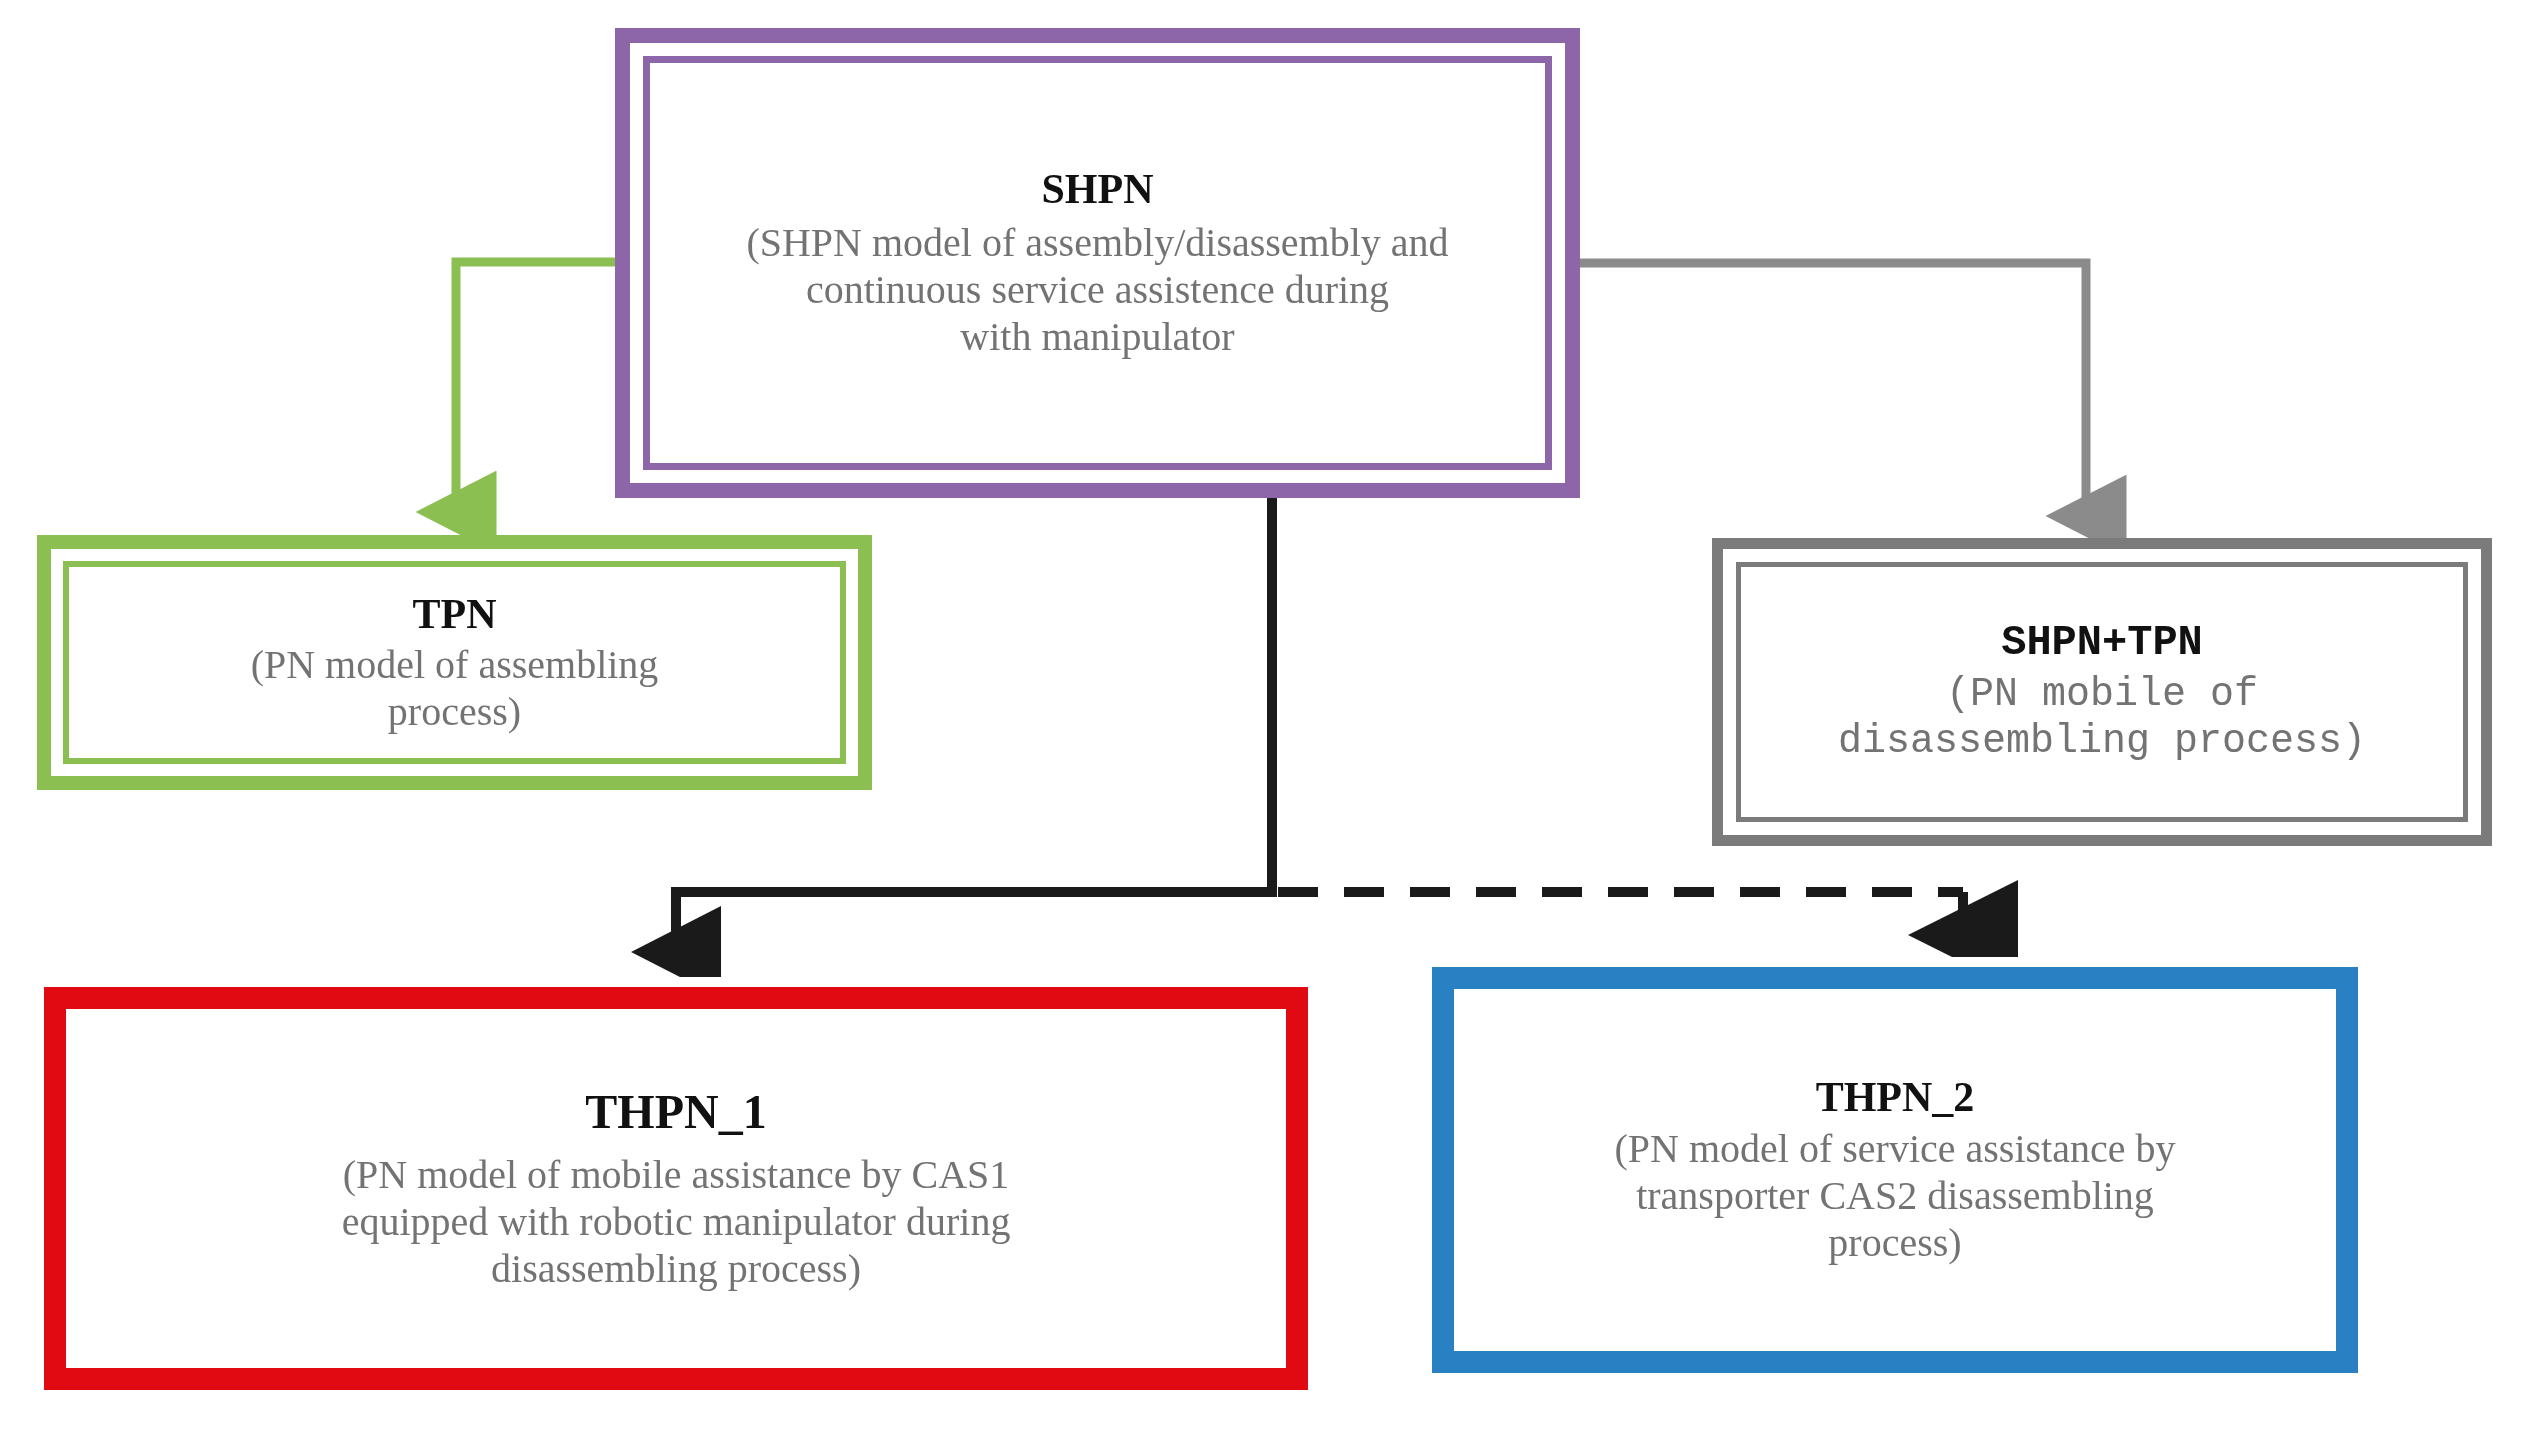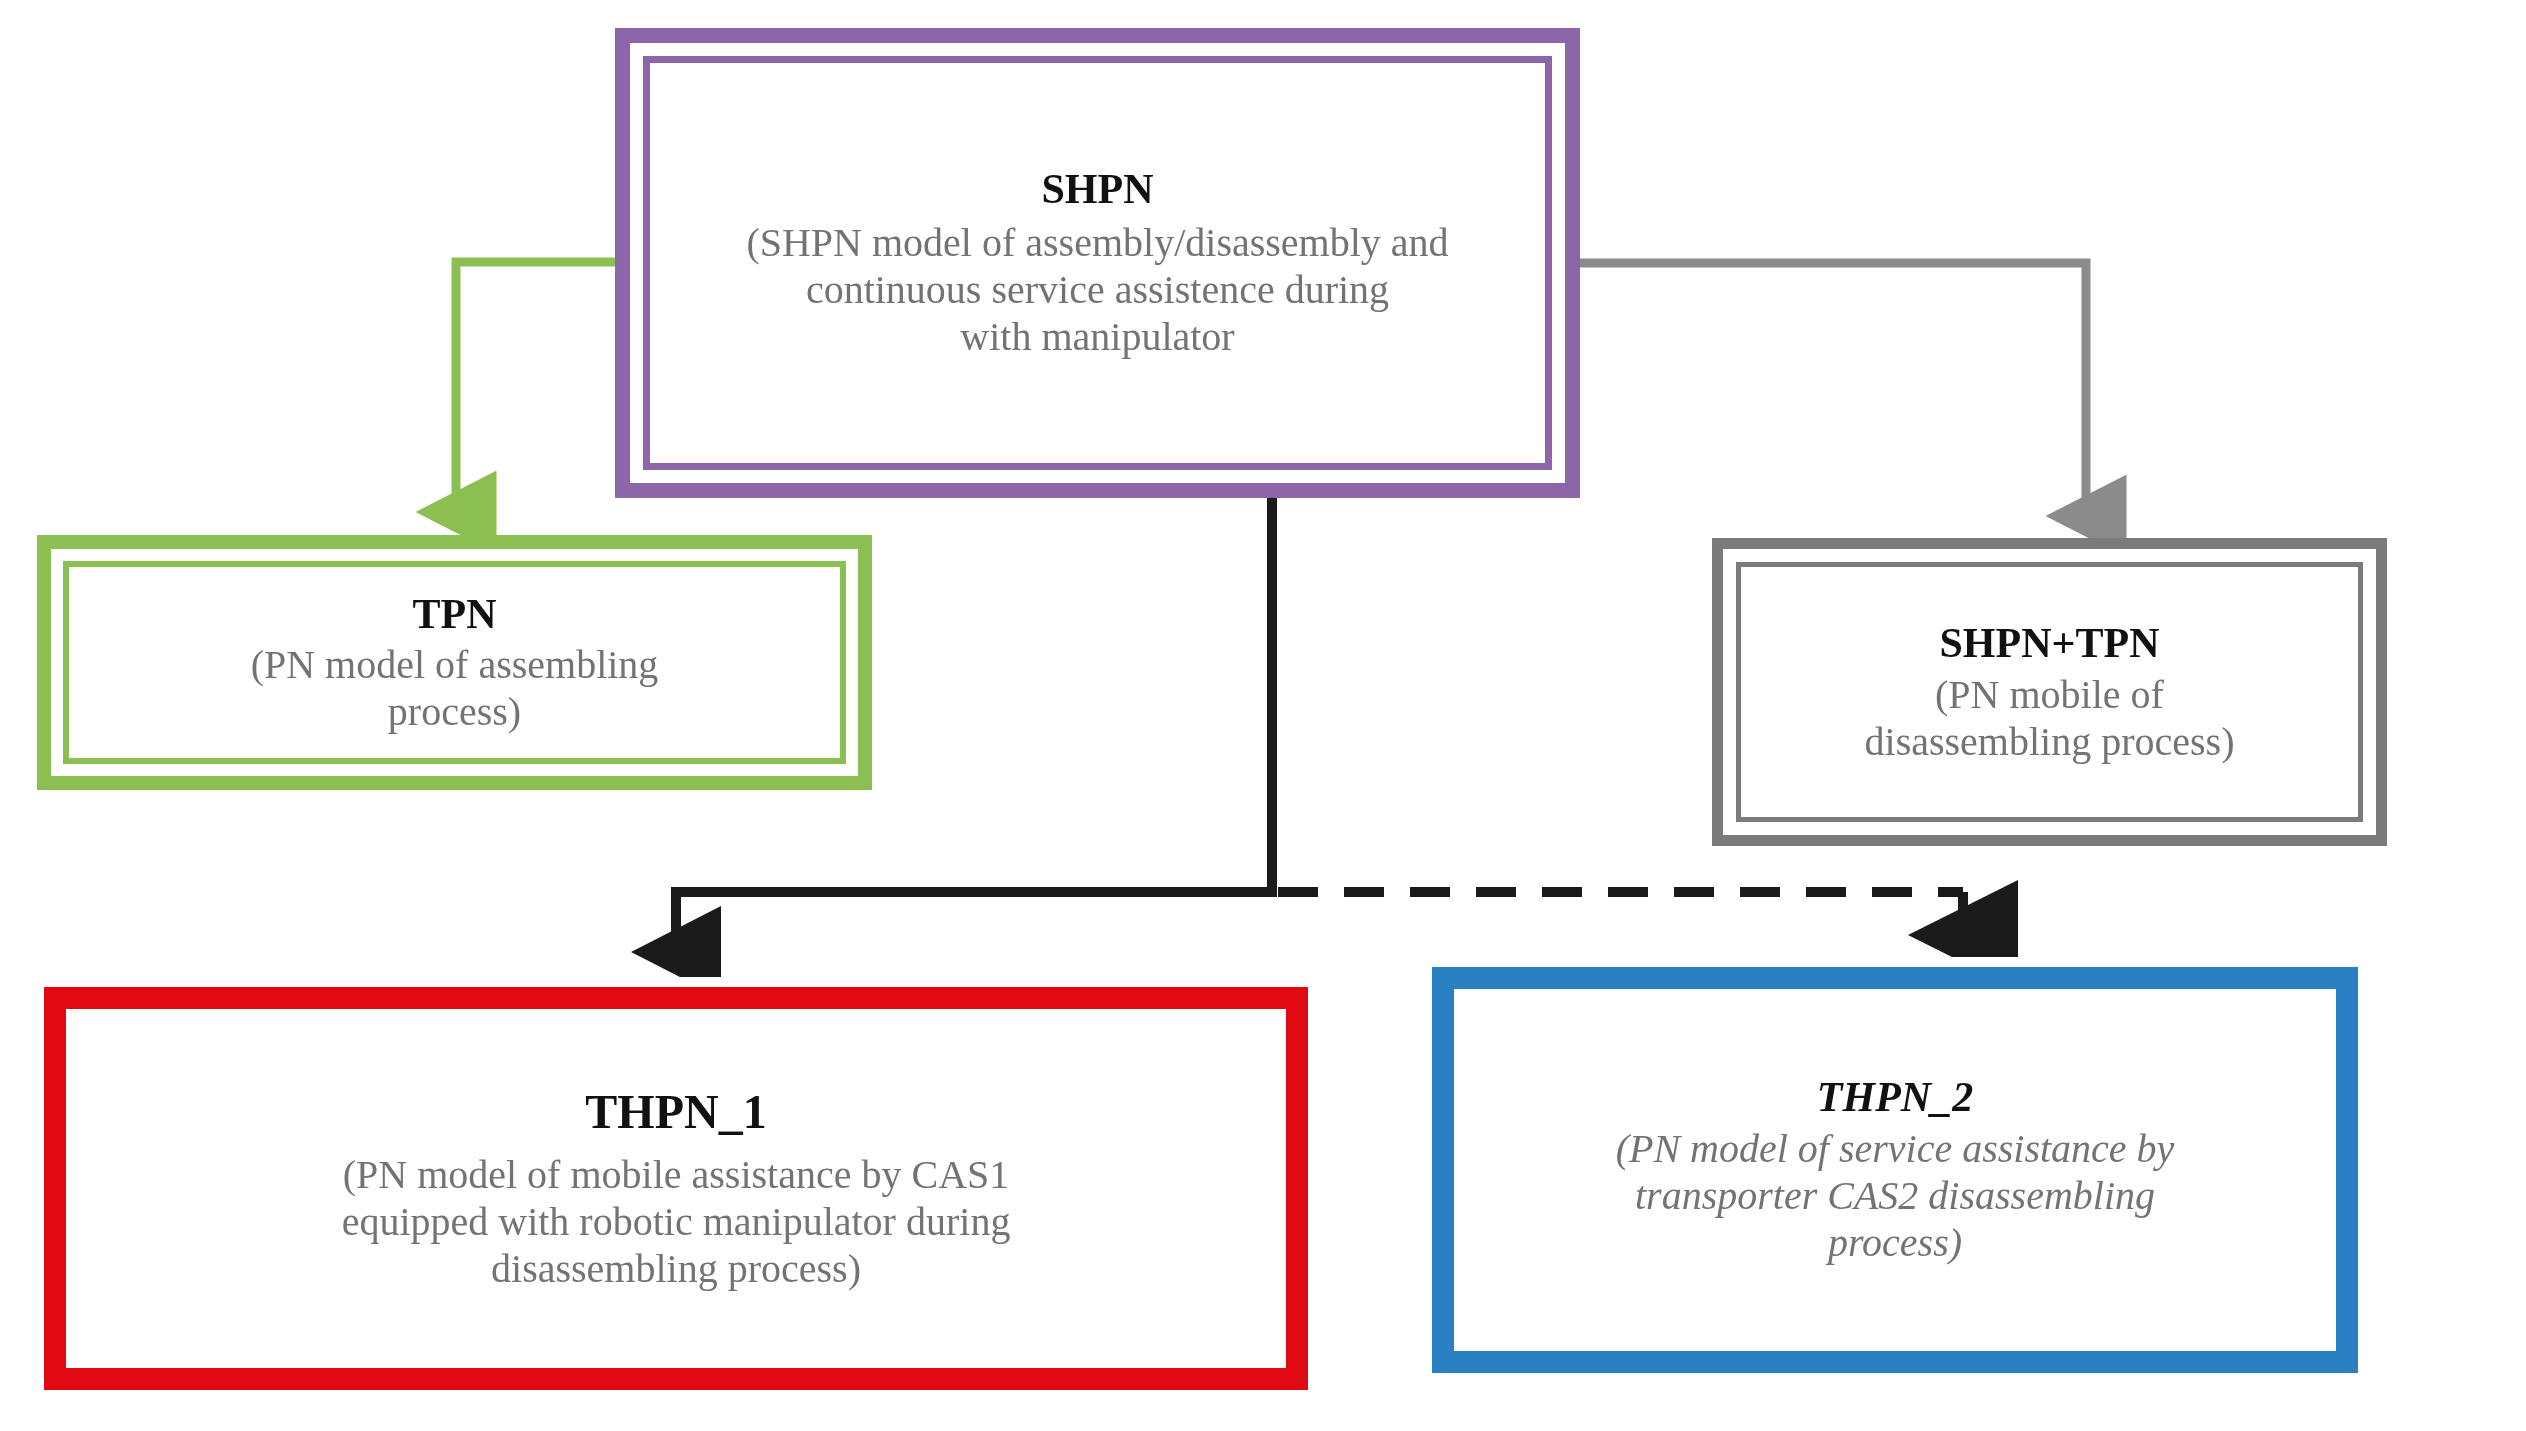--- a/index.html
+++ b/index.html
@@ -65,22 +65,23 @@
   }
   #tpn-node .inner {
     border: 6px solid #8cbf52;
     outline: 12px solid #ffffff;
   }
   #tpn-node .title { font-size: 42px; margin-bottom: 2px; }
   #tpn-node .desc  { font-size: 40px; }
 
   
   #shpntpn-node {
-    left: 1712px; top: 538px; width: 675px; height: 308px;
+    left: 1712px; top: 538px; width: 780px; height: 308px;
     border: 24px solid #7b7b7b;
+    font-family: Liberation Mono, monospace;
   }
   #shpntpn-node .inner {
     border: 5px solid #7b7b7b;
     outline: 13px solid #ffffff;
   }
   #shpntpn-node .title { font-size: 42px; margin-bottom: 2px; }
   #shpntpn-node .desc  { font-size: 40px; }
 
   
   #thpn1-node {
@@ -91,21 +92,20 @@
     border: 22px solid #e20a12;
     outline: 10px solid #ffffff;
   }
   #thpn1-node .title { font-size: 48px; margin-bottom: 10px; }
   #thpn1-node .desc  { font-size: 40px; }
 
   
   #thpn2-node {
     left: 1425px; top: 960px; width: 940px; height: 420px;
     border: 7px solid #2980c2;
-    font-style: italic;
   }
   #thpn2-node .inner {
     border: 22px solid #2980c2;
     outline: 10px solid #ffffff;
   }
   #thpn2-node .title { font-size: 42px; margin-bottom: 2px; }
   #thpn2-node .desc  { font-size: 40px; }
 
   
   .conn {

